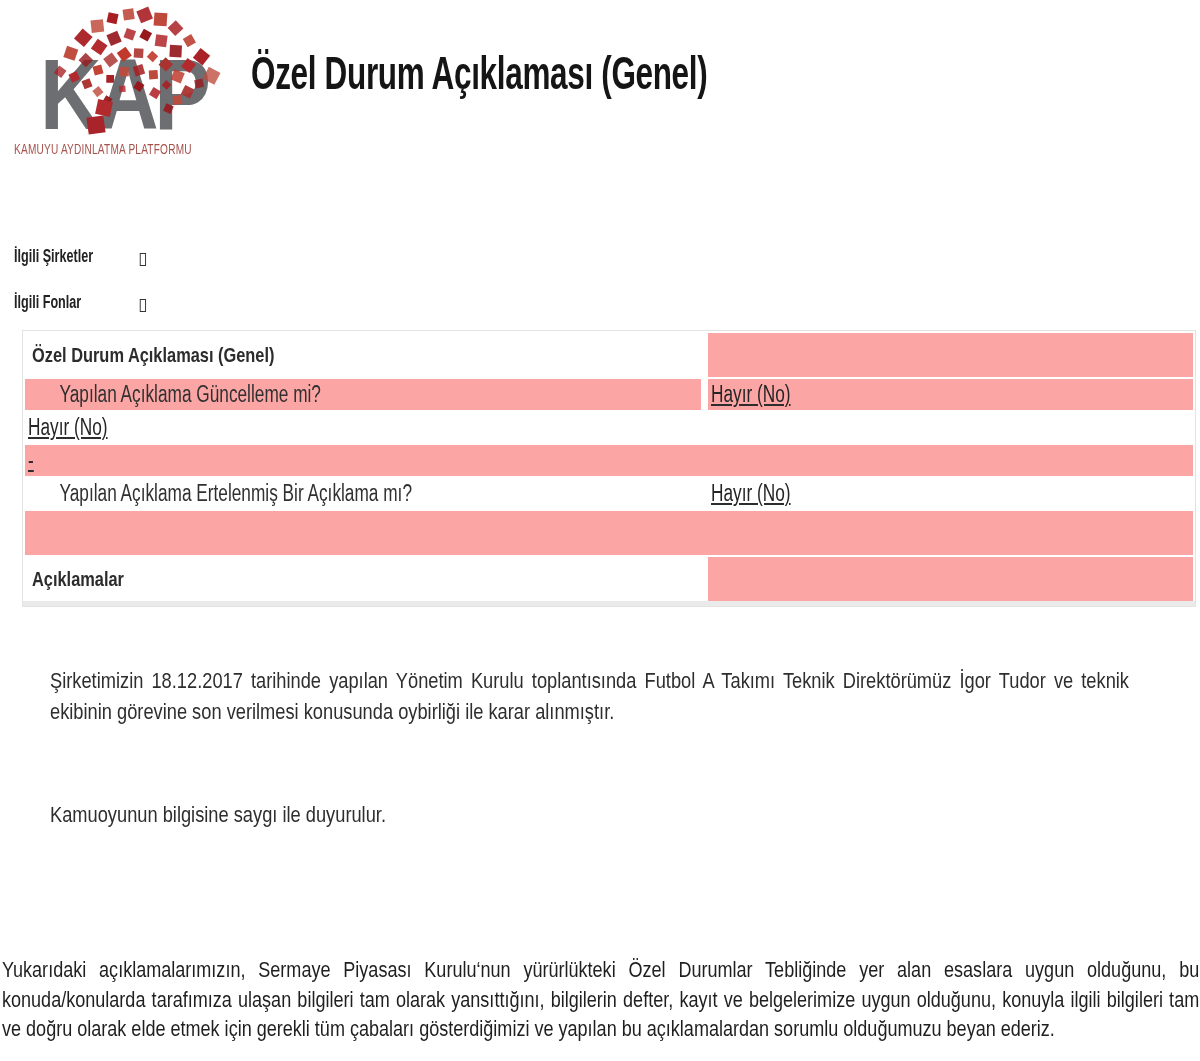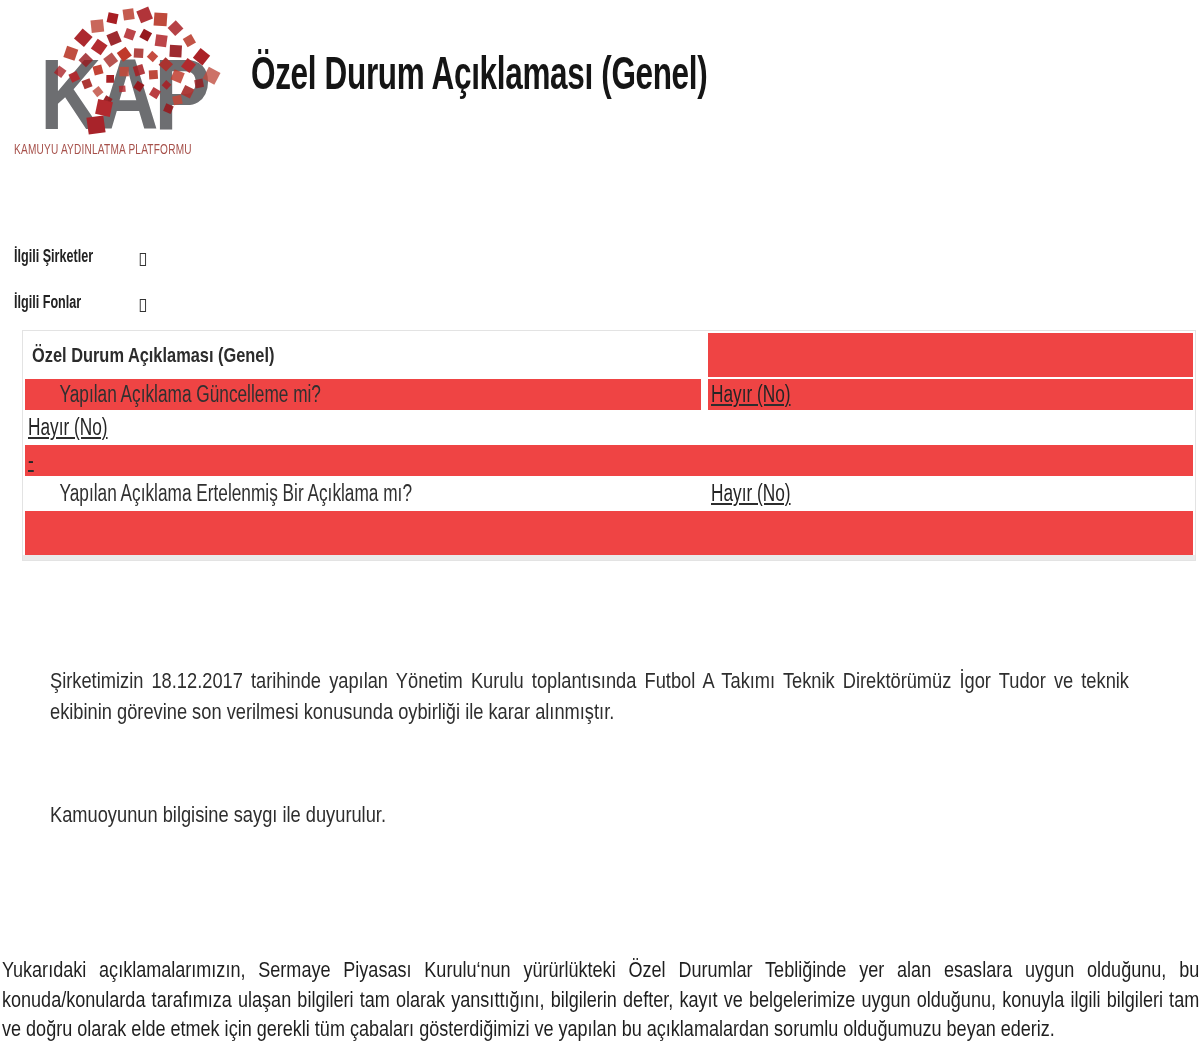--- a/index.html
+++ b/index.html
@@ -46,21 +46,21 @@
     border:1px solid #e3e3e3;box-sizing:border-box;
     padding:2px 2px 0 2px;background:#fff;
   }
   .trows{display:flex;flex-direction:column;gap:2px;}
   .trow{display:flex;gap:7px;}
   .trow .cell{display:flex;align-items:center;box-sizing:border-box;overflow:hidden;}
   .trow .label{width:676px;}
   .trow .value{flex:1;text-decoration:underline;}
   .h44{height:44px;}
   .h31{height:31px;}
-  .bg-shade{background:#ef4444;}
+  .bg-shade{background:#fca5a5;}
   .bg-white{background:#ffffff;}
   .section-text{
     font-size:21px;font-weight:700;color:#2c2c2c;white-space:nowrap;
     transform:scaleX(.78);transform-origin:0 50%;display:inline-block;
     padding-left:9px;
   }
   .q-text{
     font-size:23px;color:#303030;white-space:nowrap;
     transform:scaleX(.75);transform-origin:0 50%;display:inline-block;
     padding-left:46px;
@@ -196,20 +196,28 @@
           <span class="v-text">Hayır (No)</span>
         </div>
       </div>
 
       <div class="trow h44">
         <div class="cell value bg-shade">
           <span class="v-text"></span>
         </div>
       </div>
 
+      <div class="trow h44">
+        <div class="cell label bg-white">
+          <span class="section-text">Açıklamalar</span>
+        </div>
+        <div class="cell value bg-shade">
+          <span class="v-text"></span>
+        </div>
+      </div>
 
     </div>
     <div class="bottom-strip"></div>
   </div>
 
   <div class="para1">Şirketimizin 18.12.2017 tarihinde yapılan Yönetim Kurulu toplantısında Futbol A Takımı Teknik Direktörümüz İgor Tudor ve teknik ekibinin görevine son verilmesi konusunda oybirliği ile karar alınmıştır.</div>
   <div class="para2">Kamuoyunun bilgisine saygı ile duyurulur.</div>
 
   <div class="footer-disclaimer">Yukarıdaki açıklamalarımızın, Sermaye Piyasası Kurulu‘nun yürürlükteki Özel Durumlar Tebliğinde yer alan esaslara uygun olduğunu, bu konuda/konularda tarafımıza ulaşan bilgileri tam olarak yansıttığını, bilgilerin defter, kayıt ve belgelerimize uygun olduğunu, konuyla ilgili bilgileri tam ve doğru olarak elde etmek için gerekli tüm çabaları gösterdiğimizi ve yapılan bu açıklamalardan sorumlu olduğumuzu beyan ederiz.</div>
 

